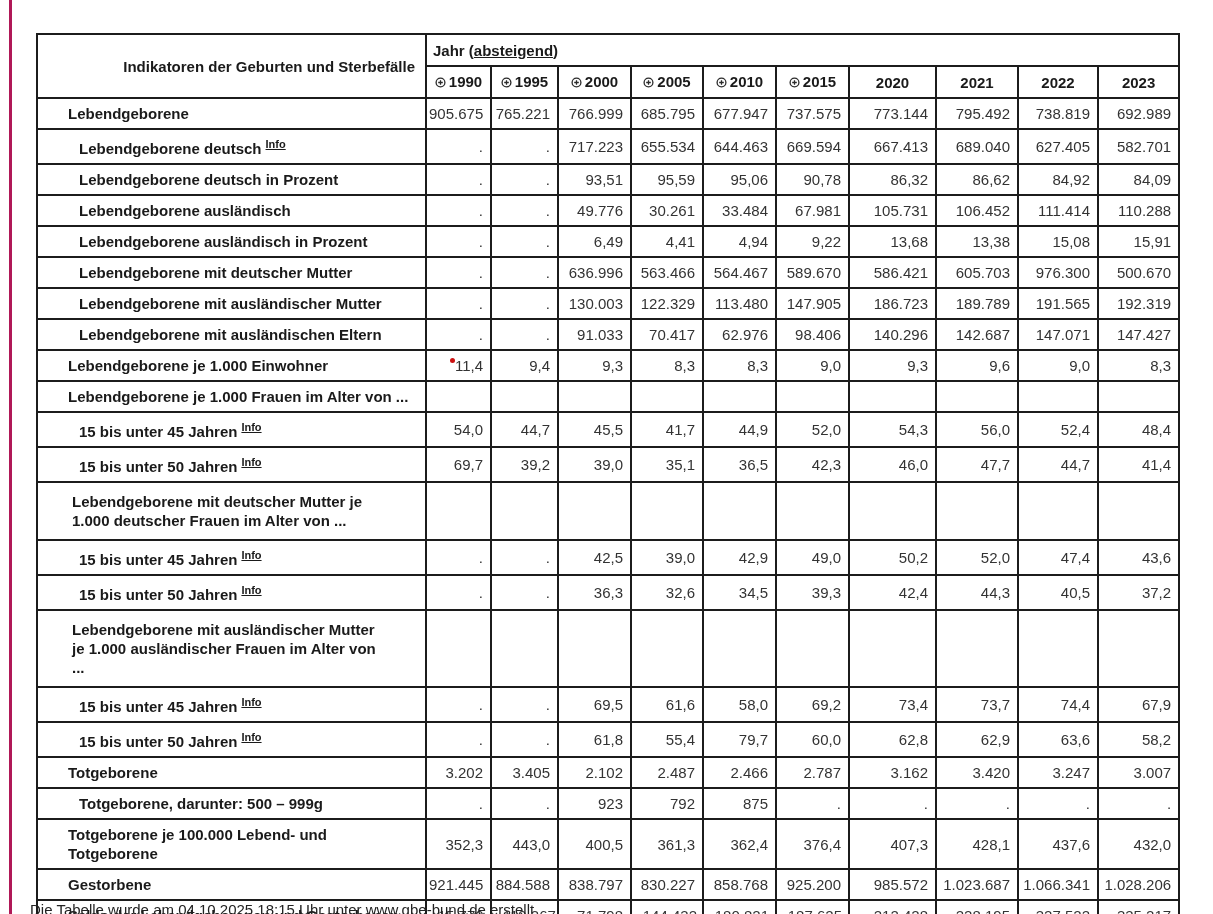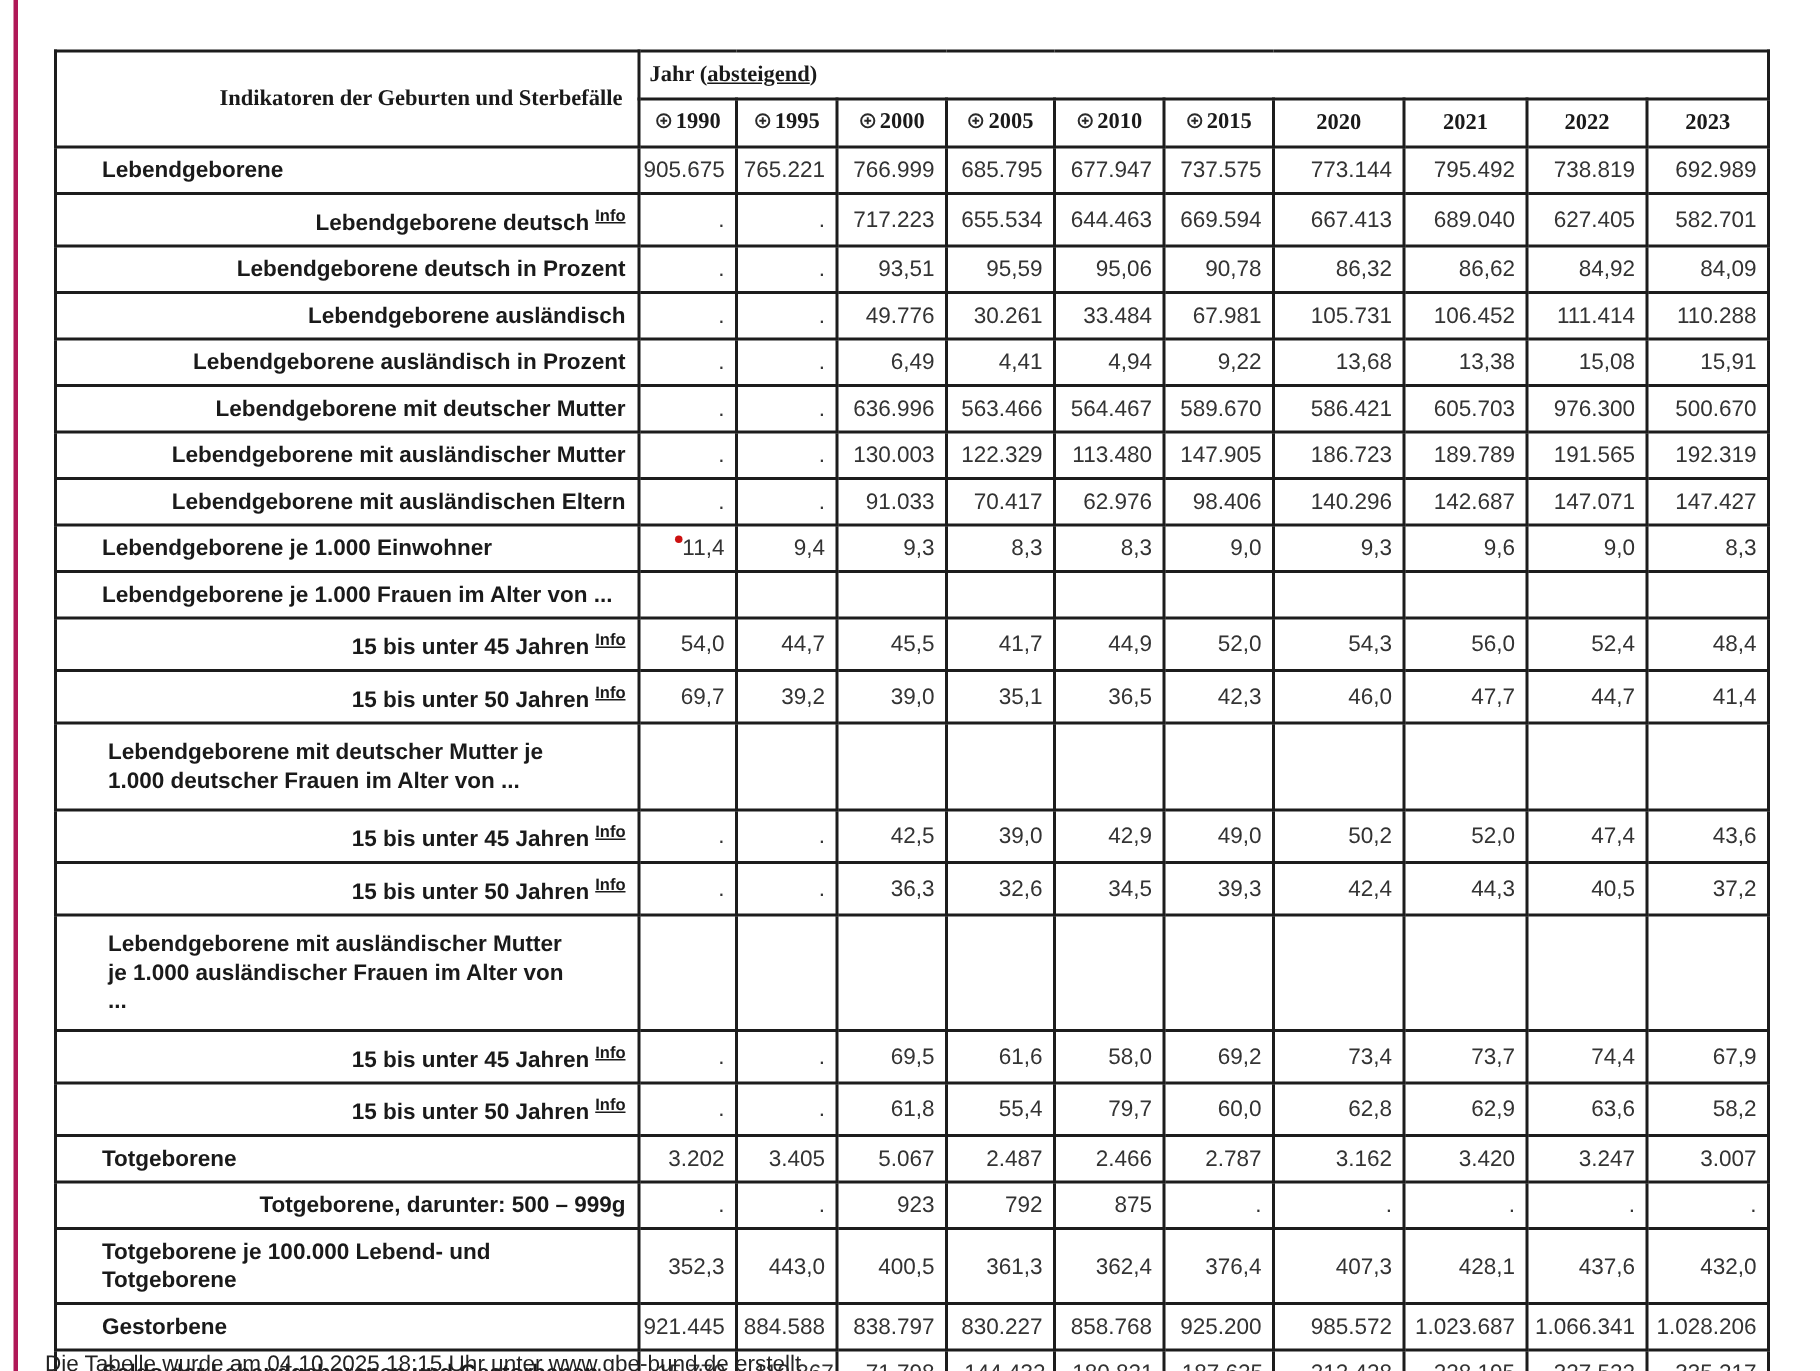--- a/index.html
+++ b/index.html
@@ -12,32 +12,32 @@
   .accent-bar{
     position:absolute;left:9px;top:0;width:3px;height:914px;
     background:#b01857;
   }
   .table-wrap{position:absolute;left:36px;top:33px;}
   table{
     border-collapse:collapse;table-layout:fixed;width:1142px;
     font-size:15px;line-height:19px;
   }
   th,td{border:2px solid #1c1c1c;overflow:hidden;}
-  th{font-weight:bold;color:#1a1a1a;font-family:Liberation Serif, serif;}
+  th{font-weight:bold;color:#1a1a1a;}
   .corner-cell{text-align:right;vertical-align:middle;padding:4px 10px;}
   .jahr-cell{text-align:left;padding:4px 6px;height:22px;}
   .jahr-cell a{color:#1a1a1a;text-decoration:underline;cursor:pointer;}
   .year-cell{text-align:center;padding:5px 2px;height:20px;white-space:nowrap;}
   .year-cell .yicon{display:inline-block;vertical-align:-1px;margin-right:3px;}
   td.label{
     text-align:left;font-weight:bold;color:#1a1a1a;
     padding:5px 8px 5px 30px;
     margin-left:28px;
   }
-  td.label.indent1{padding-left:41px;text-align:right;}
+  td.label.indent1{padding-left:41px;}
   td.label.center{text-align:left;padding:9px 34px;}
   td.num{
     text-align:right;font-weight:normal;color:#333333;
     padding:5px 7px 5px 2px;white-space:nowrap;
   }
   td{height:19px;}
   sup.info{
     font-size:11px;font-weight:bold;color:#1a1a1a;
     text-decoration:underline;cursor:pointer;margin-left:4px;
   }
@@ -340,21 +340,21 @@
           <td class="num"><span>60,0</span></td>
           <td class="num"><span>62,8</span></td>
           <td class="num"><span>62,9</span></td>
           <td class="num"><span>63,6</span></td>
           <td class="num"><span>58,2</span></td>
         </tr>
         <tr>
           <td class="label">Totgeborene</td>
           <td class="num"><span>3.202</span></td>
           <td class="num"><span>3.405</span></td>
-          <td class="num"><span>5.067</span></td>
+          <td class="num"><span>2.102</span></td>
           <td class="num"><span>2.487</span></td>
           <td class="num"><span>2.466</span></td>
           <td class="num"><span>2.787</span></td>
           <td class="num"><span>3.162</span></td>
           <td class="num"><span>3.420</span></td>
           <td class="num"><span>3.247</span></td>
           <td class="num"><span>3.007</span></td>
         </tr>
         <tr>
           <td class="label indent1">Totgeborene, darunter: 500 – 999g</td>

